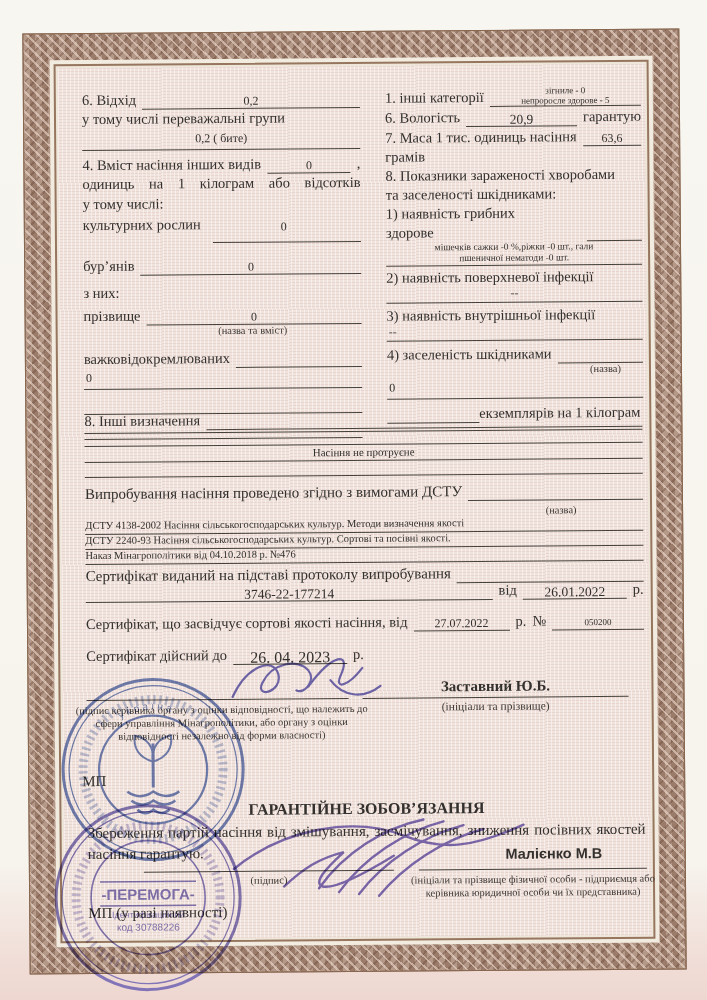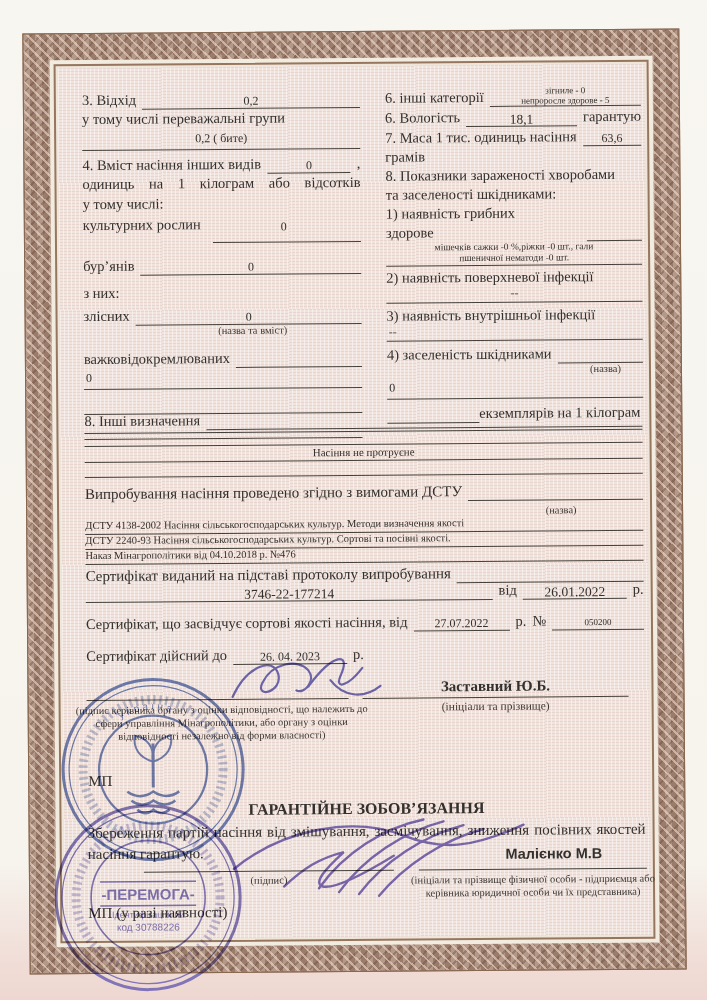--- a/index.html
+++ b/index.html
@@ -56,21 +56,21 @@
 
 <div class="page">
  <div class="tilt">
   <div class="frame">
    <div class="gap">
     <div class="line1">
      <div class="content-bg">
 
       <div class="abs" style="left:24px;top:20px;width:278px;">
         <div class="frow" style="height:22px;">
-          <span class="lbl">3. Відхід</span>
+          <span class="lbl">6. Відхід</span>
           <span class="fld">0,2</span>
         </div>
         <div style="height:20px;">у тому числі переважальні групи</div>
         <div class="fld" style="height:17px;margin-top:3px;">0,2 ( бите)</div>
         <div class="frow" style="height:22px;margin-top:2px;">
           <span class="lbl">4. Вміст насіння інших видів</span>
           <span class="fld">0</span>
           <span>,</span>
         </div>
         <div class="just" style="height:20px;text-align-last:justify;">одиниць на 1 кілограм або відсотків</div>
@@ -79,44 +79,44 @@
           <span class="lbl">культурних рослин</span>
           <span style="flex:1;text-align:center;font-size:12px;line-height:13px;">0</span>
         </div>
         <div class="uline" style="height:8px;margin-left:130px;"></div>
         <div class="frow" style="height:26px;margin-top:6px;">
           <span class="lbl">бур’янів</span>
           <span class="fld">0</span>
         </div>
         <div style="height:22px;margin-top:8px;">з них:</div>
         <div class="frow" style="height:20px;">
-          <span class="lbl">злісних</span>
+          <span class="lbl">прізвище</span>
           <span class="fld">0</span>
         </div>
         <div class="cap" style="text-align:center;padding-left:60px;height:13px;">(назва та вміст)</div>
         <div class="frow" style="height:24px;margin-top:6px;">
           <span class="lbl">важковідокремлюваних</span>
           <span class="fld"></span>
         </div>
         <div class="fld left" style="height:17px;margin-top:3px;">0</div>
         <div class="uline" style="height:24px;"></div>
         <div class="uline" style="height:24px;"></div>
       </div>
 
       <div class="abs" style="left:327px;top:12px;width:256px;">
         <div class="frow" style="height:30px;">
-          <span class="lbl">6. інші категорії</span>
+          <span class="lbl">1. інші категорії</span>
           <span class="fld">
             <span class="smalltxt" style="display:block;">зігниле - 0</span>
             <span class="smalltxt" style="display:block;">непроросле здорове - 5</span>
           </span>
         </div>
         <div class="frow" style="height:20px;">
           <span class="lbl">6. Вологість</span>
-          <span class="fld" style="font-size:13.5px;">18,1</span>
+          <span class="fld" style="font-size:13.5px;">20,9</span>
           <span class="lbl">гарантую</span>
         </div>
         <div class="frow" style="height:20px;">
           <span class="lbl">7. Маса 1 тис. одиниць насіння</span>
           <span class="fld">63,6</span>
         </div>
         <div style="height:19px;">грамів</div>
         <div style="height:19px;">8. Показники зараженості хворобами</div>
         <div style="height:19px;">та заселеності шкідниками:</div>
         <div style="height:19px;">1) наявність грибних</div>
@@ -178,27 +178,27 @@
       <div class="abs frow" style="left:24px;top:546px;width:558px;height:20px;">
         <span class="lbl">Сертифікат, що засвідчує сортові якості насіння, від</span>
         <span class="fld" style="flex:0 0 92px;">27.07.2022</span>
         <span class="lbl">р.</span>
         <span class="lbl">№</span>
         <span class="fld" style="font-size:9px;margin-top:17px;">050200</span>
       </div>
 
       <div class="abs frow" style="left:24px;top:578px;width:300px;height:20px;">
         <span class="lbl">Сертифікат дійсний до</span>
-        <span class="fld" style="flex:0 0 110px;font-size:12px;">26. 04. 2023</span>
+        <span class="fld" style="flex:0 0 110px;font-size:16px;">26. 04. 2023</span>
         <span class="lbl">р.</span>
       </div>
 
       <div class="abs uline" style="left:24px;top:618px;width:262px;height:14px;"></div>
       <div class="abs cap" style="left:8px;top:636px;width:302px;text-align:center;line-height:13px;">(підпис керівника органу з оцінки відповідності, що належить до сфери управління Мінагрополітики, або органу з оцінки відповідності незалежно від форми власності)</div>
-      <div class="abs" style="left:25px;top:704px;font-size:15px;">МП</div>
+      <div class="abs" style="left:19px;top:704px;font-size:15px;">МП</div>
 
       <div class="abs" style="left:300px;top:612px;width:266px;">
         <div class="bold uline" style="text-align:center;font-size:15px;height:20px;">Заставний Ю.Б.</div>
         <div class="cap" style="text-align:center;font-size:11.5px;margin-top:2px;">(ініціали та прізвище)</div>
       </div>
 
       <div class="abs bold" style="left:24px;top:733px;width:558px;text-align:center;font-size:16px;">ГАРАНТІЙНЕ ЗОБОВ’ЯЗАННЯ</div>
       <div class="abs just" style="left:24px;top:755px;width:558px;font-size:15px;line-height:21px;">Збереження партій насіння від змішування, засмічування, зниження посівних якостей насіння гарантую.</div>
       <div class="abs bold sans" style="left:400px;top:780px;width:180px;text-align:center;font-size:14.5px;">Малієнко М.В</div>
 

